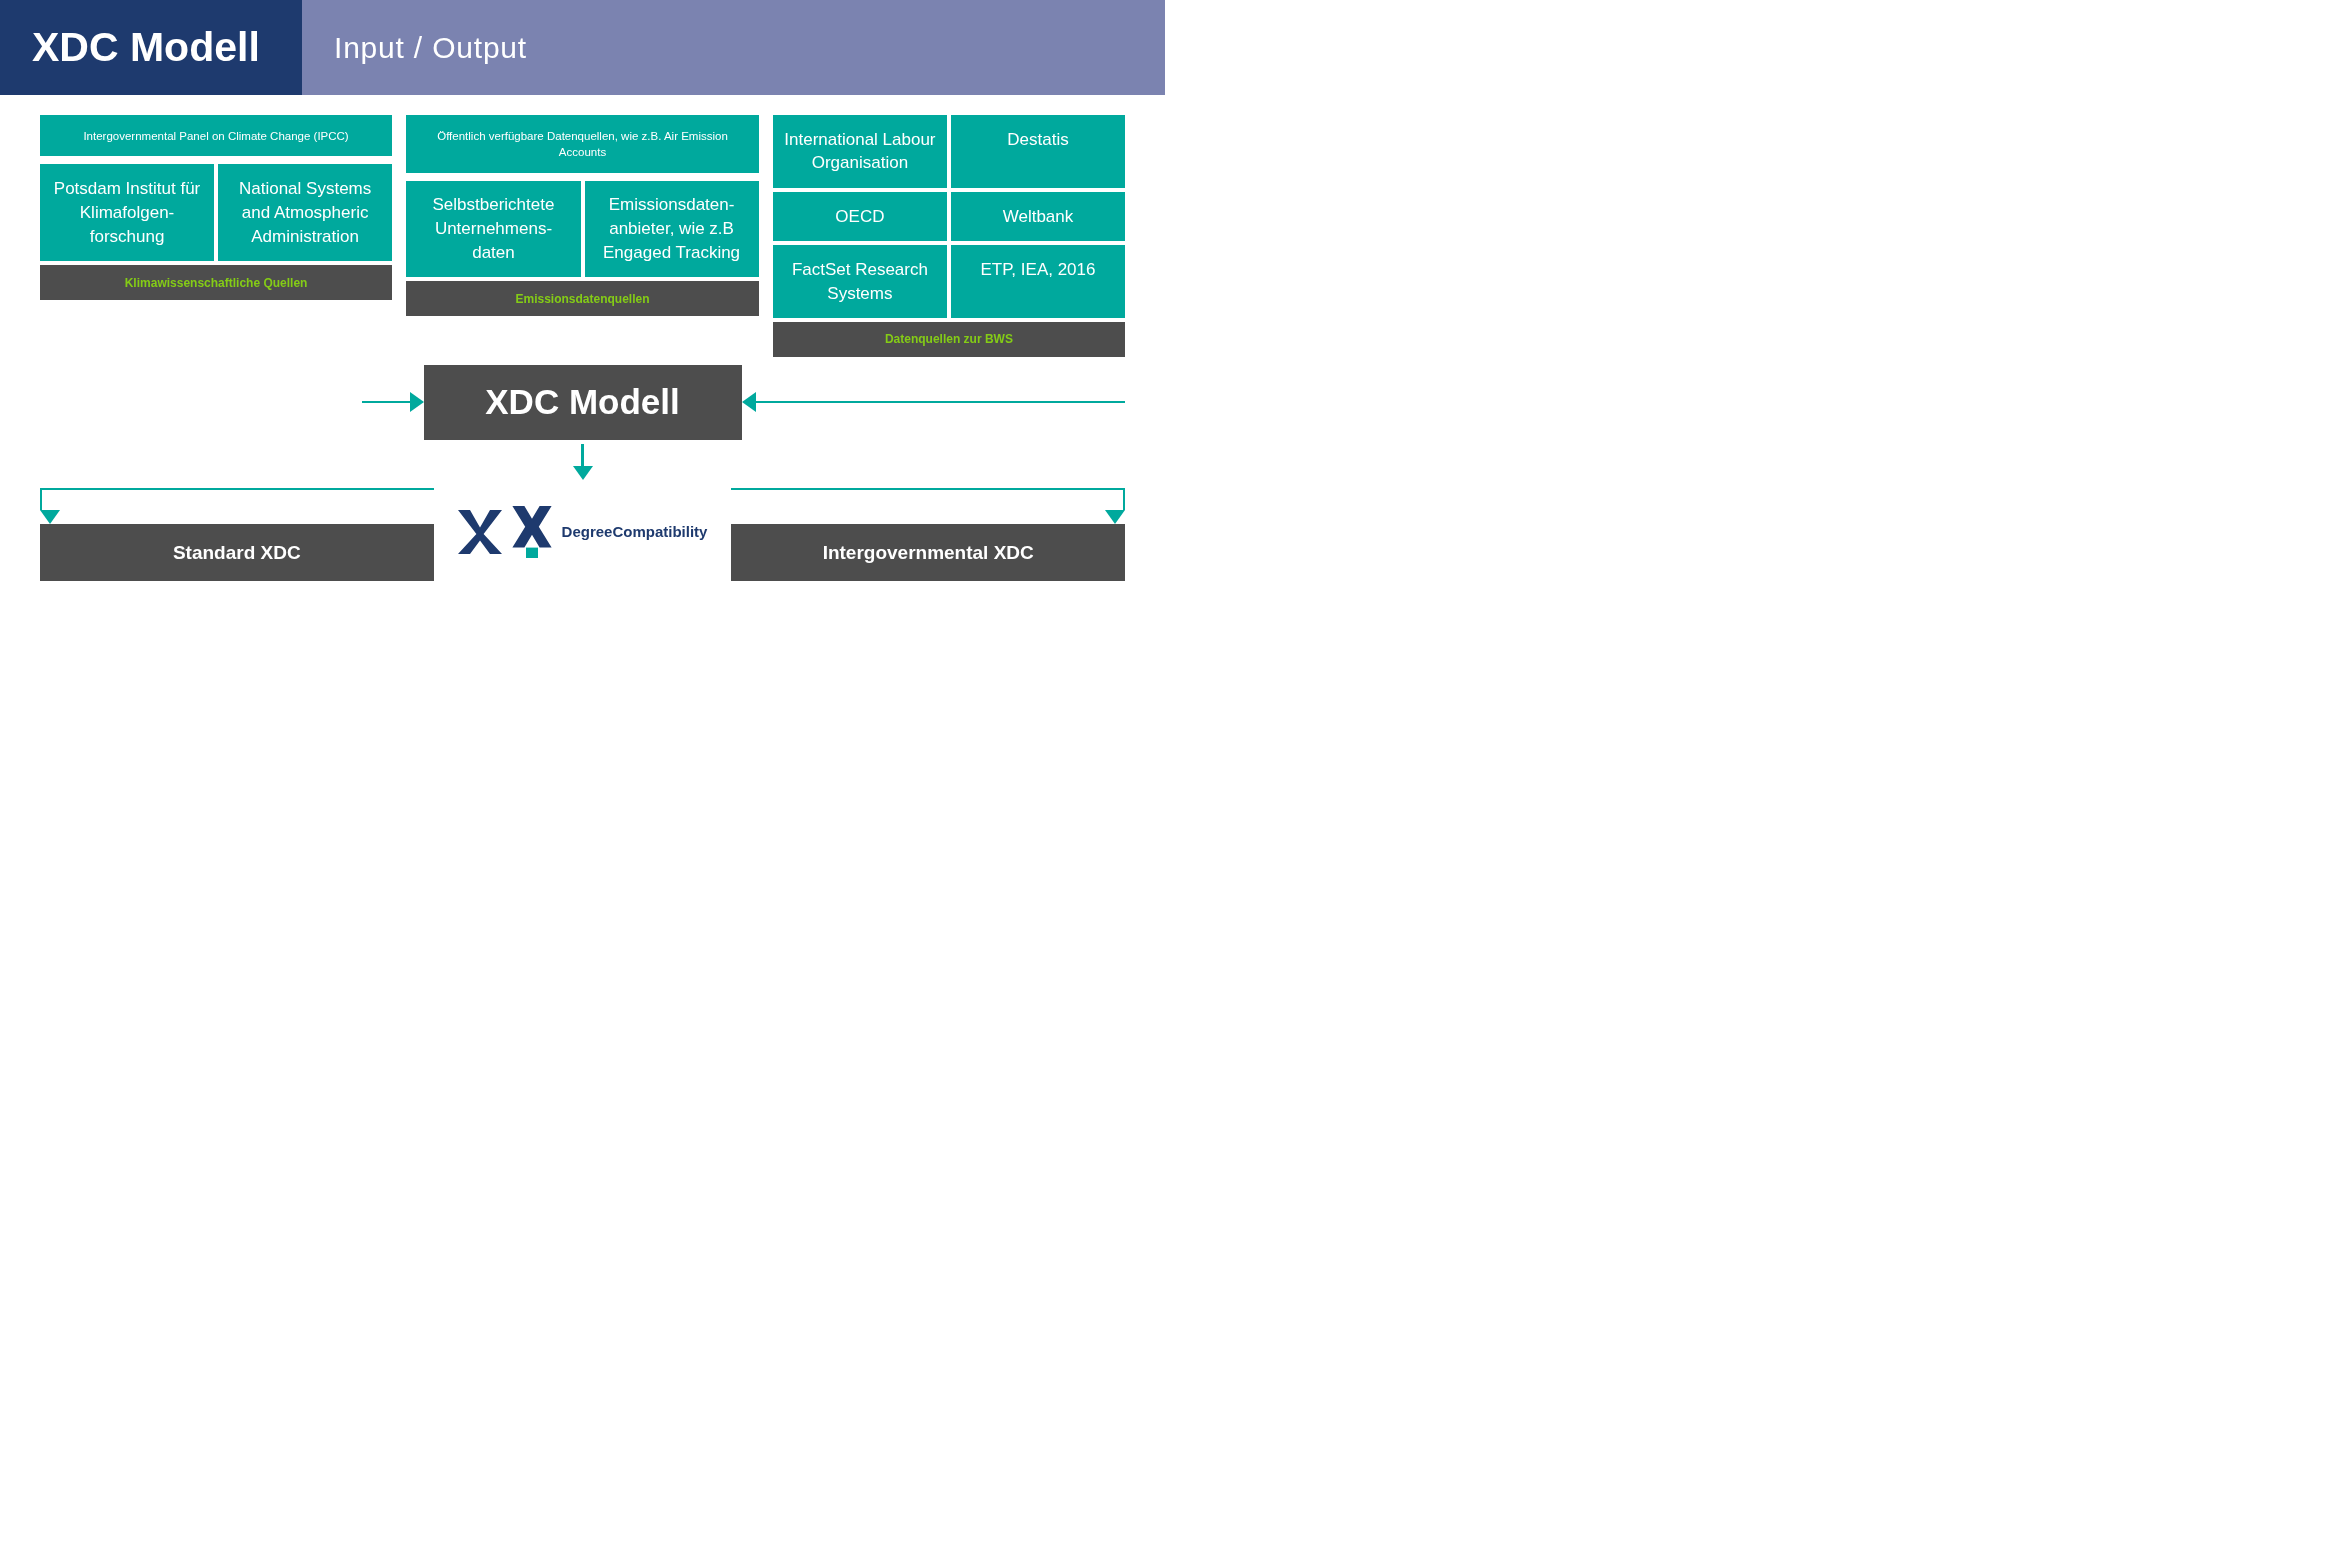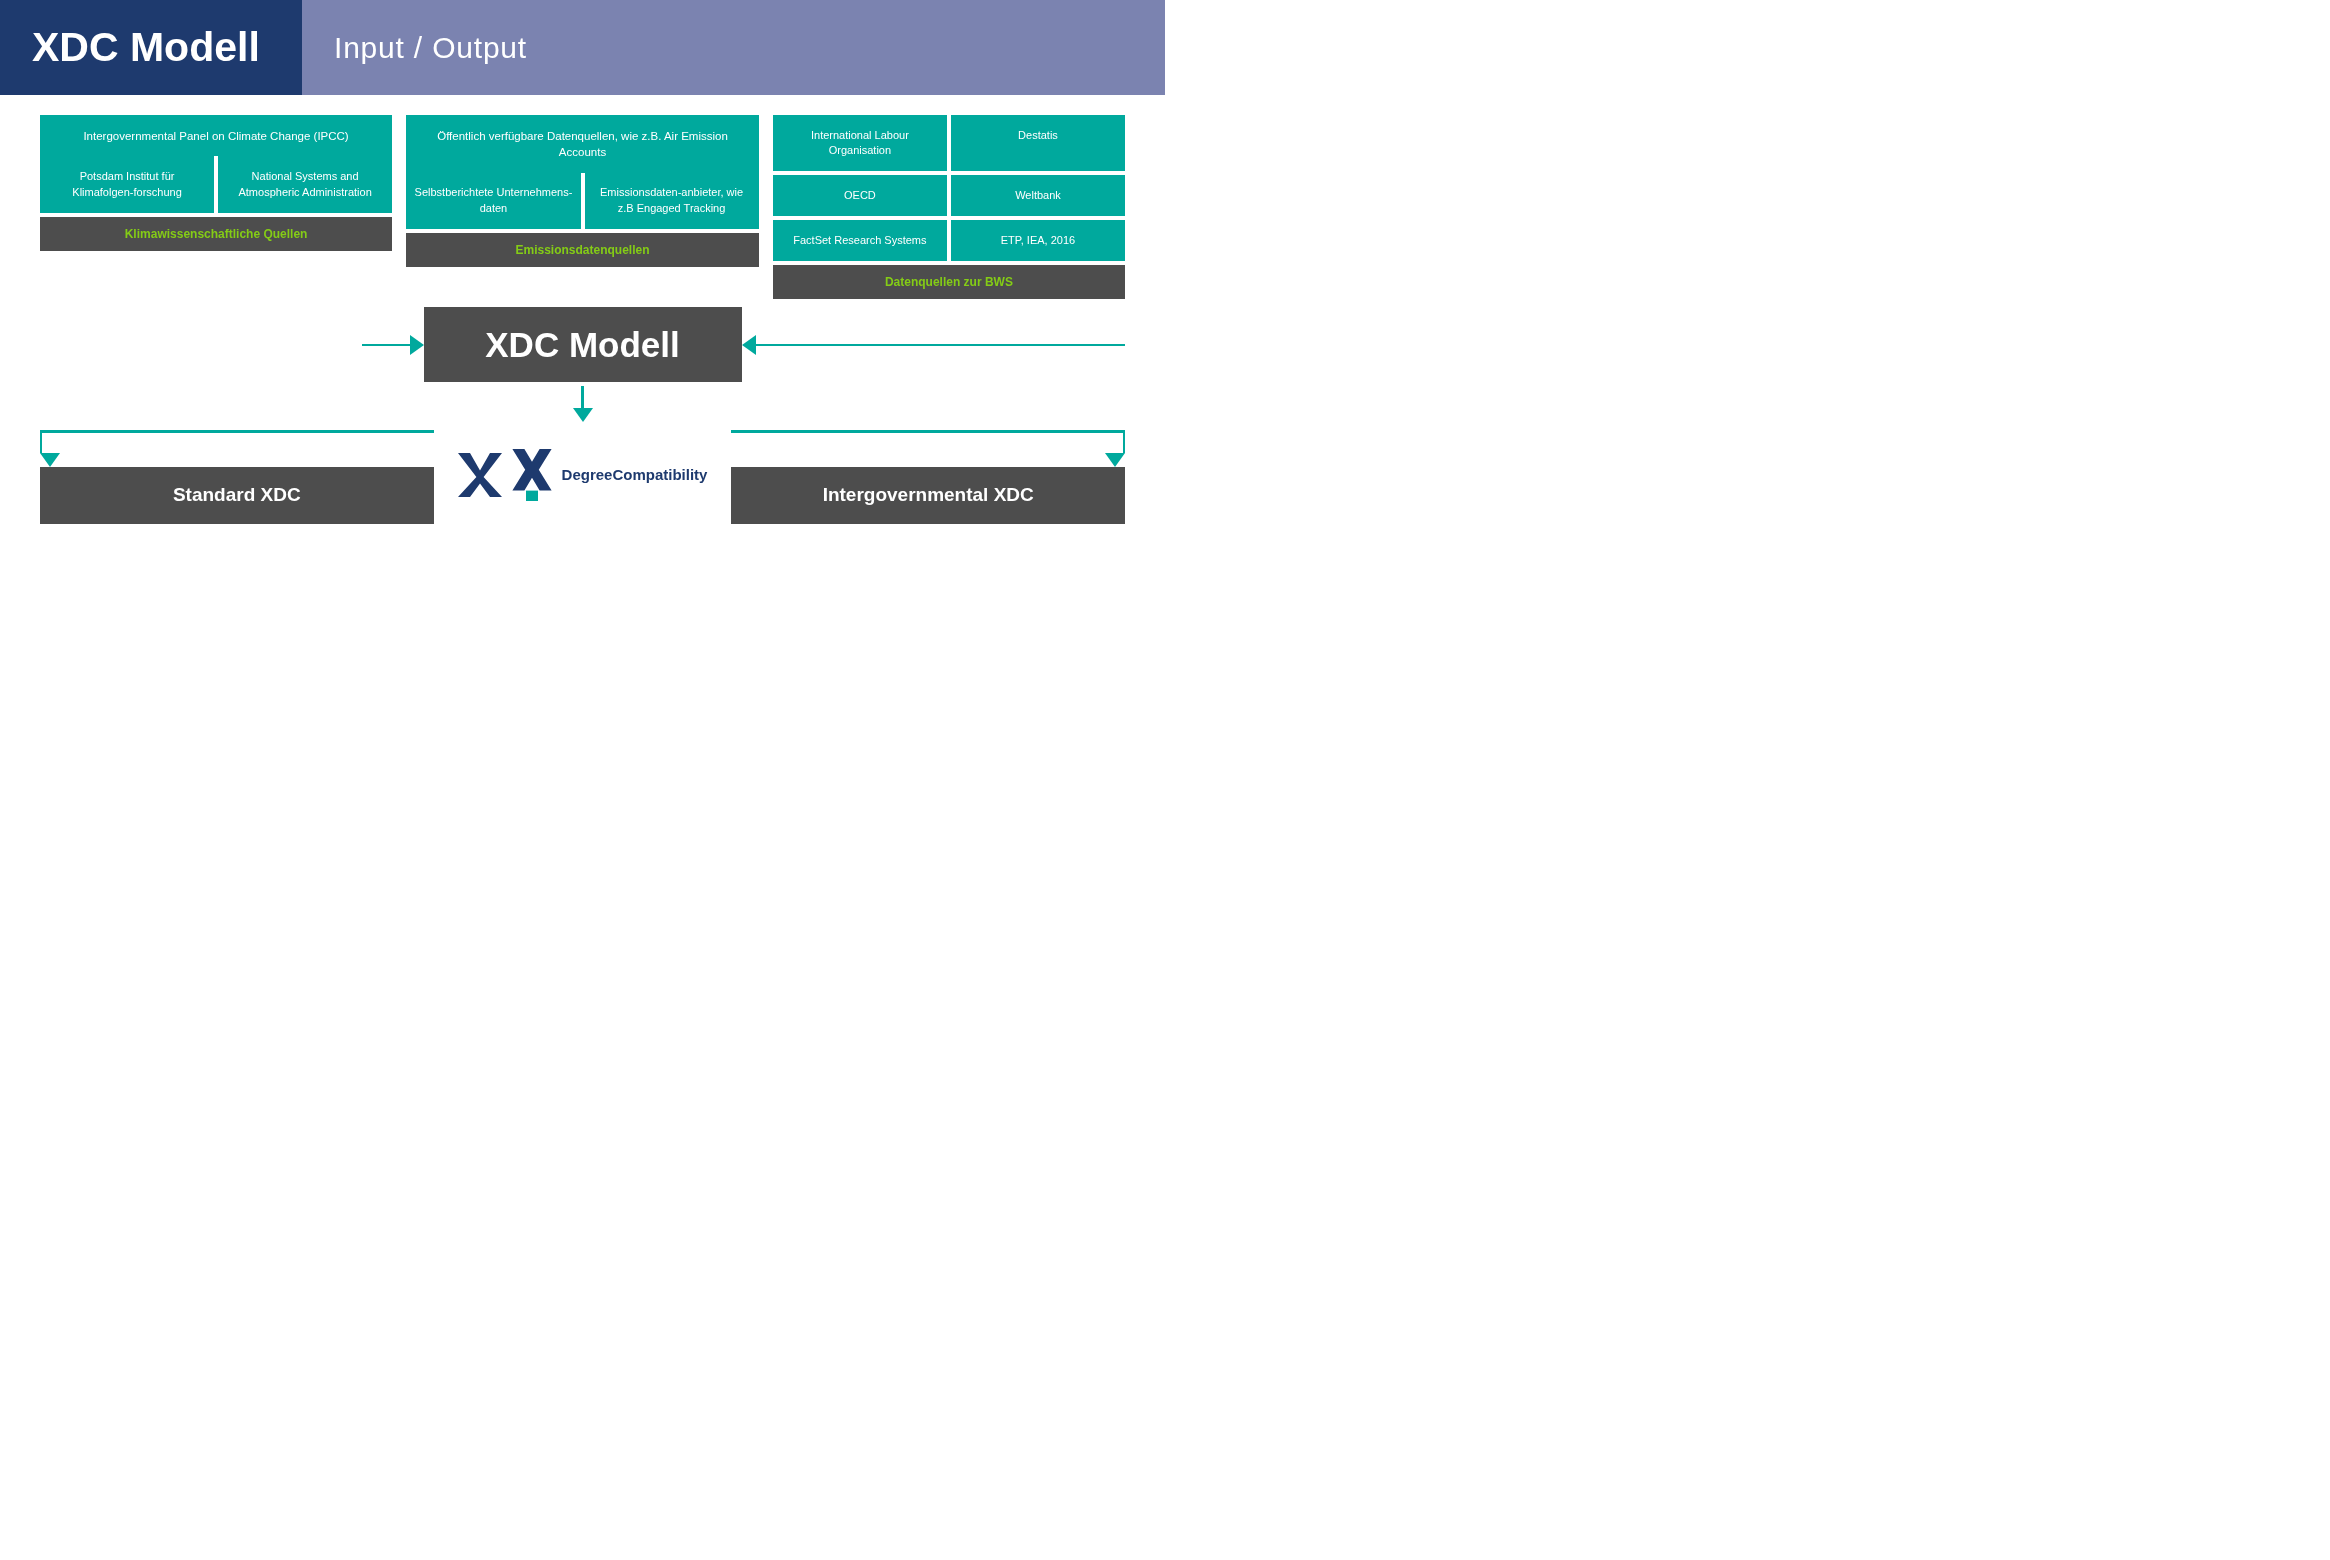--- a/index.html
+++ b/index.html
@@ -81,34 +81,34 @@
       flex: 1;
     }
 
     .teal-single {
       background: #00a99d;
       color: #fff;
       padding: 12.7px 11px;
       font-size: 11.5px;
       line-height: 1.4;
       text-align: center;
-      margin-bottom: 0;
+      margin-bottom: 8px;
     }
 
     .teal-half-row {
       display: flex;
       gap: 4px;
       margin-bottom: 4px;
     }
 
     .teal-half {
       background: #00a99d;
       color: #fff;
       padding: 12.7px 8px;
-      font-size: 11px;
+      font-size: 17px;
       line-height: 1.4;
       text-align: center;
       flex: 1;
     }
 
     .dark-label {
       background: #4d4d4d;
       color: #84cc16;
       padding: 10.3px 8px;
       font-size: 12px;

